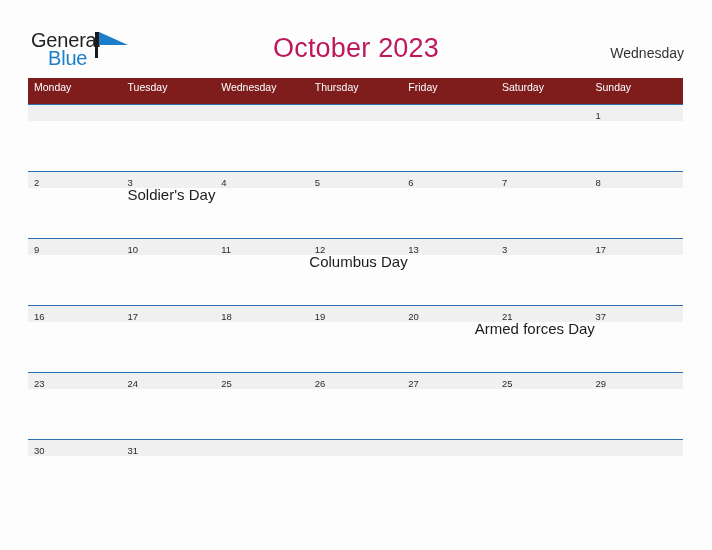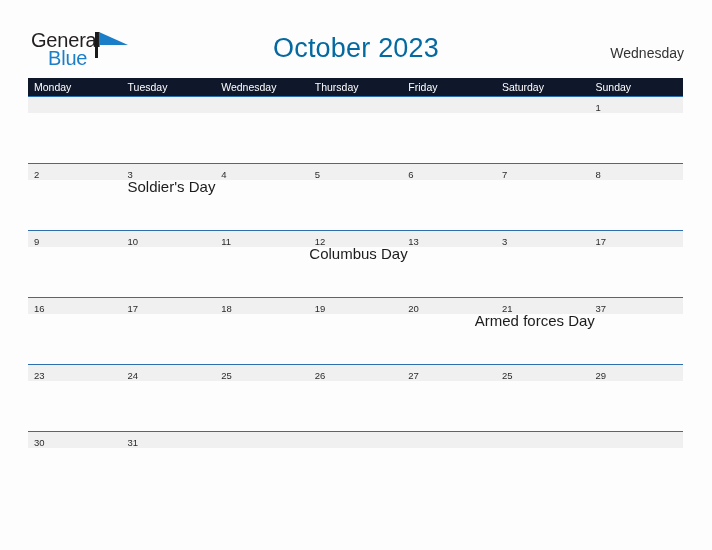--- a/index.html
+++ b/index.html
@@ -64,21 +64,21 @@
   }
   .logo-flag svg { display: block; }
 
   .cal-title {
     position: absolute;
     left: 0;
     top: 33px;
     width: 712px;
     text-align: center;
     font-size: 27px;
-    color: #0369a1;
+    color: #be185d;
     font-family: "Liberation Sans", sans-serif;
     font-weight: normal;
     letter-spacing: 0.2px;
   }
   .cal-country {
     position: absolute;
     right: 28px;
     top: 45px;
     font-size: 14px;
     color: #333333;
@@ -87,22 +87,22 @@
 
   
   .calendar {
     position: absolute;
     left: 28px;
     top: 78px;
     width: 655px;
   }
   .dow-row {
     display: flex;
-    background: #0f172a;
-    height: 18px;
+    background: #7f1d1d;
+    height: 26px;
   }
   .dow-cell {
     flex: 1 1 0;
     color: #ffffff;
     font-size: 10.5px;
     line-height: 18px;
     padding-left: 6px;
     box-sizing: border-box;
     font-family: "Liberation Sans", sans-serif;
     white-space: nowrap;

